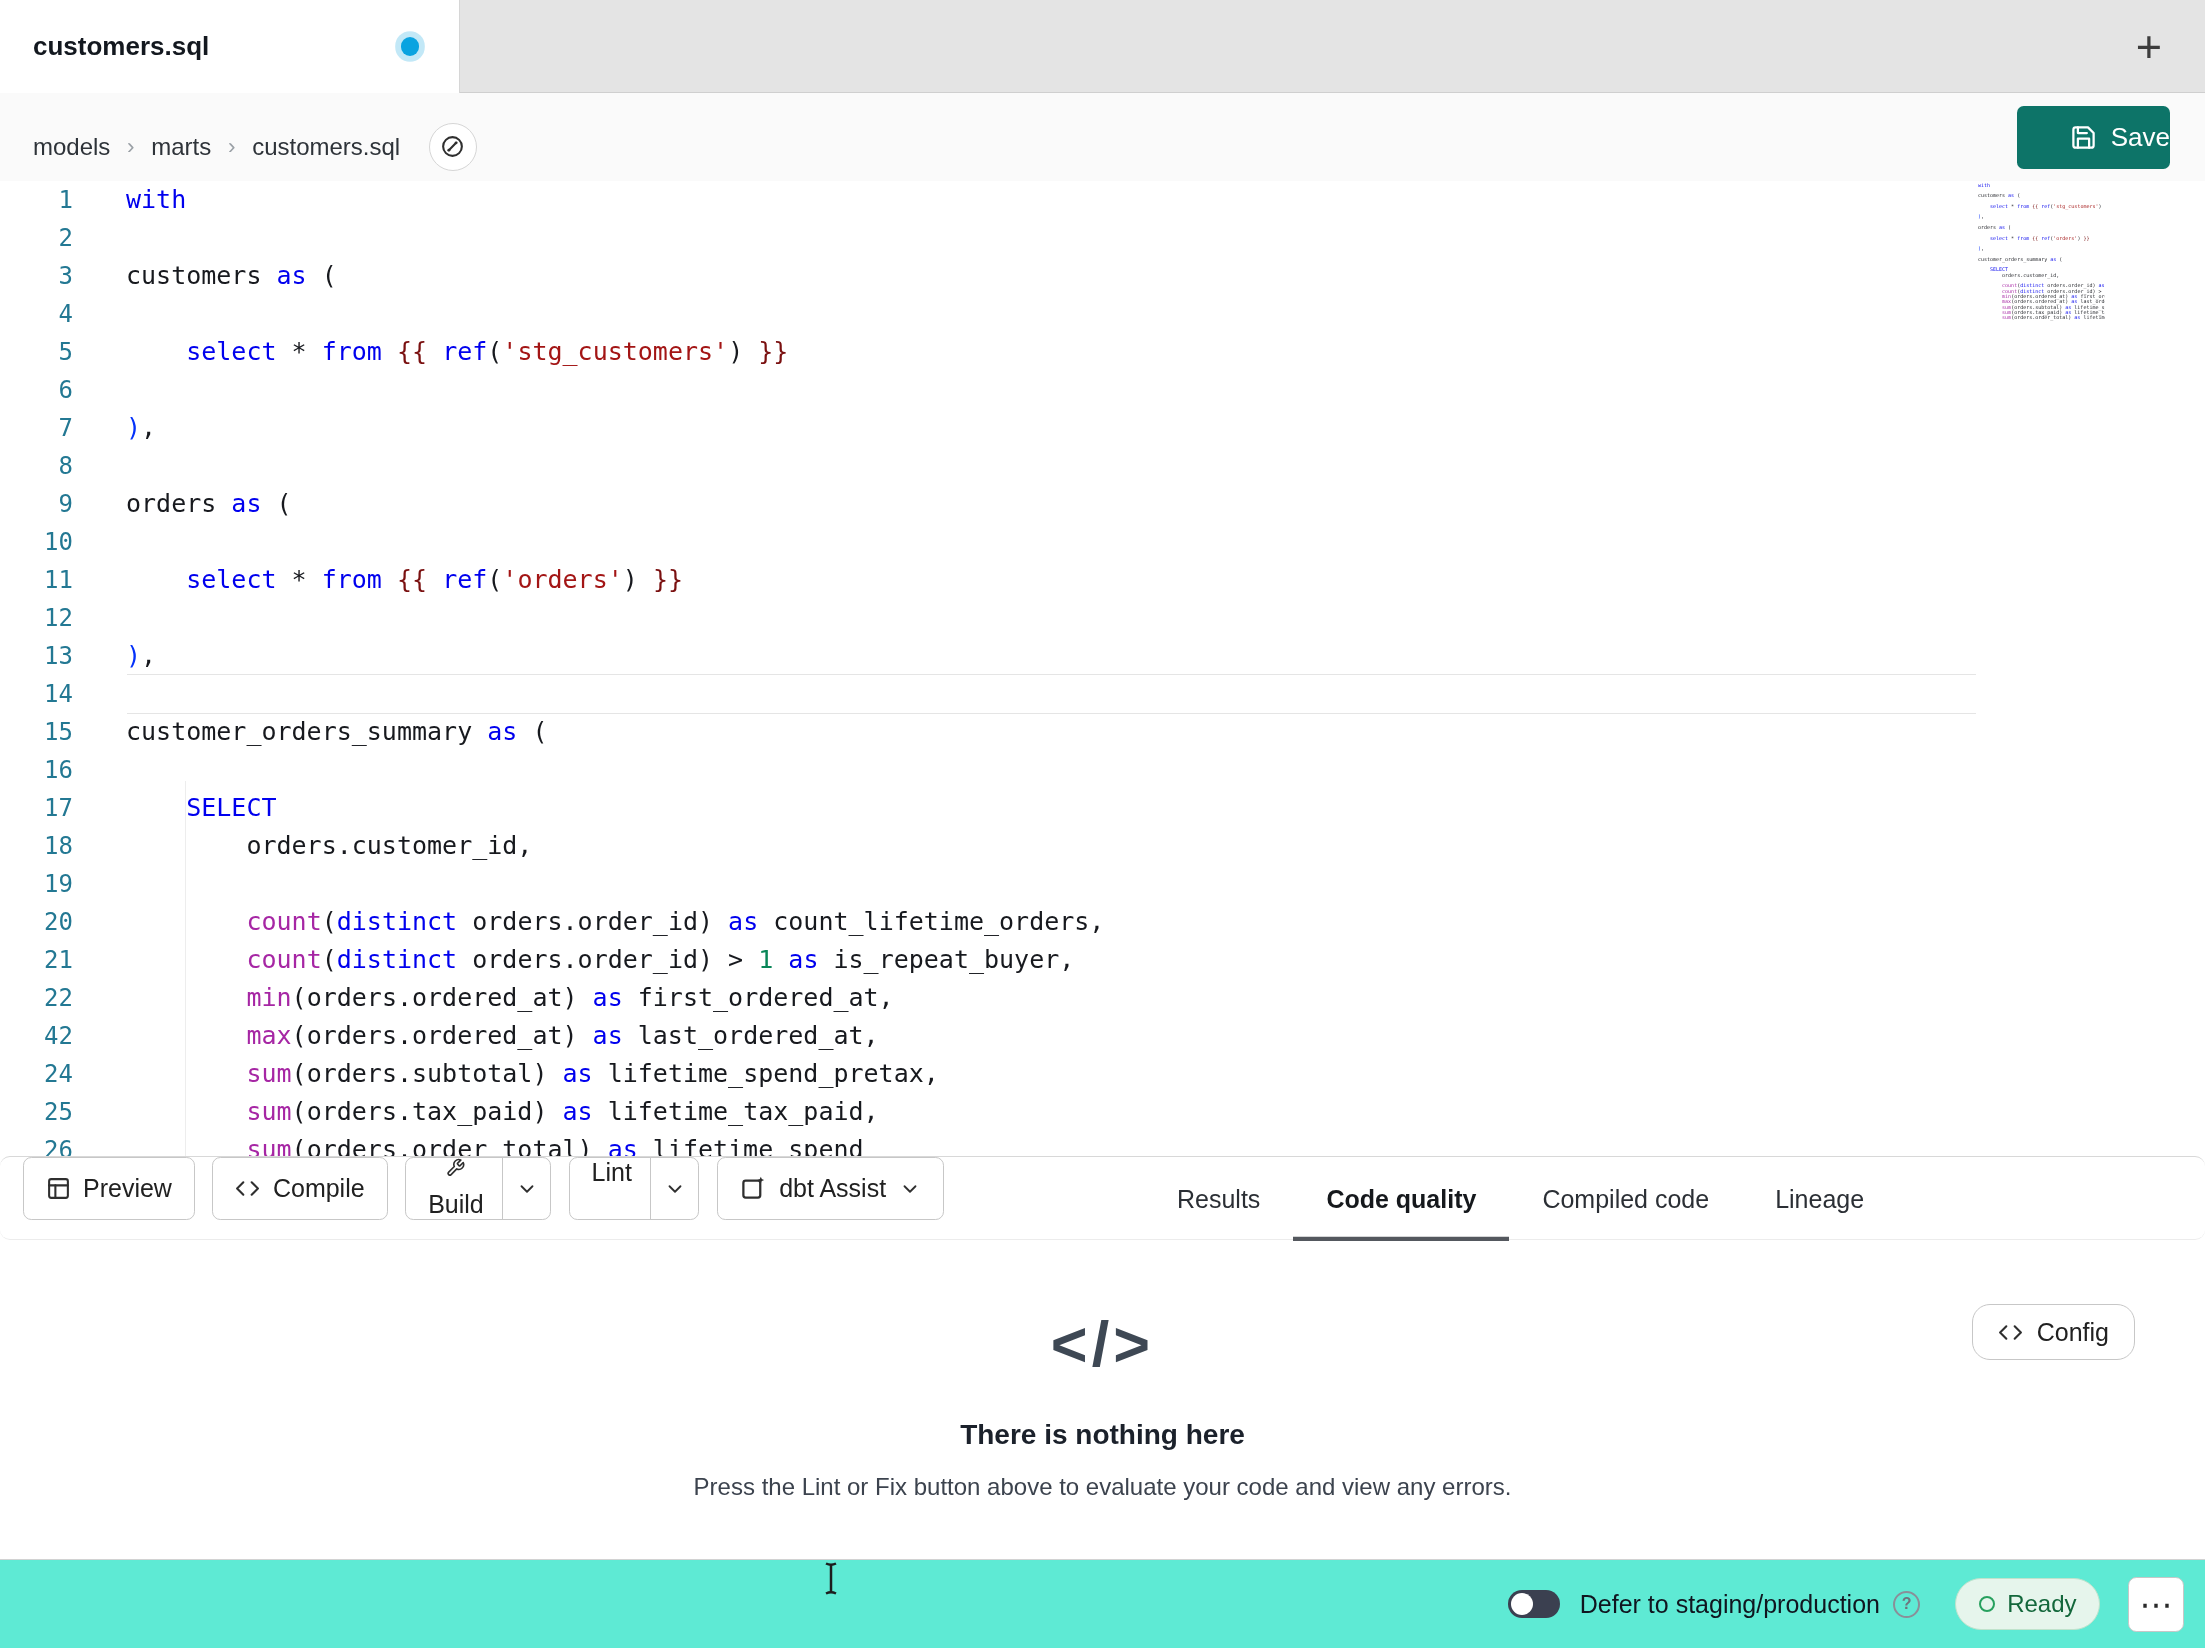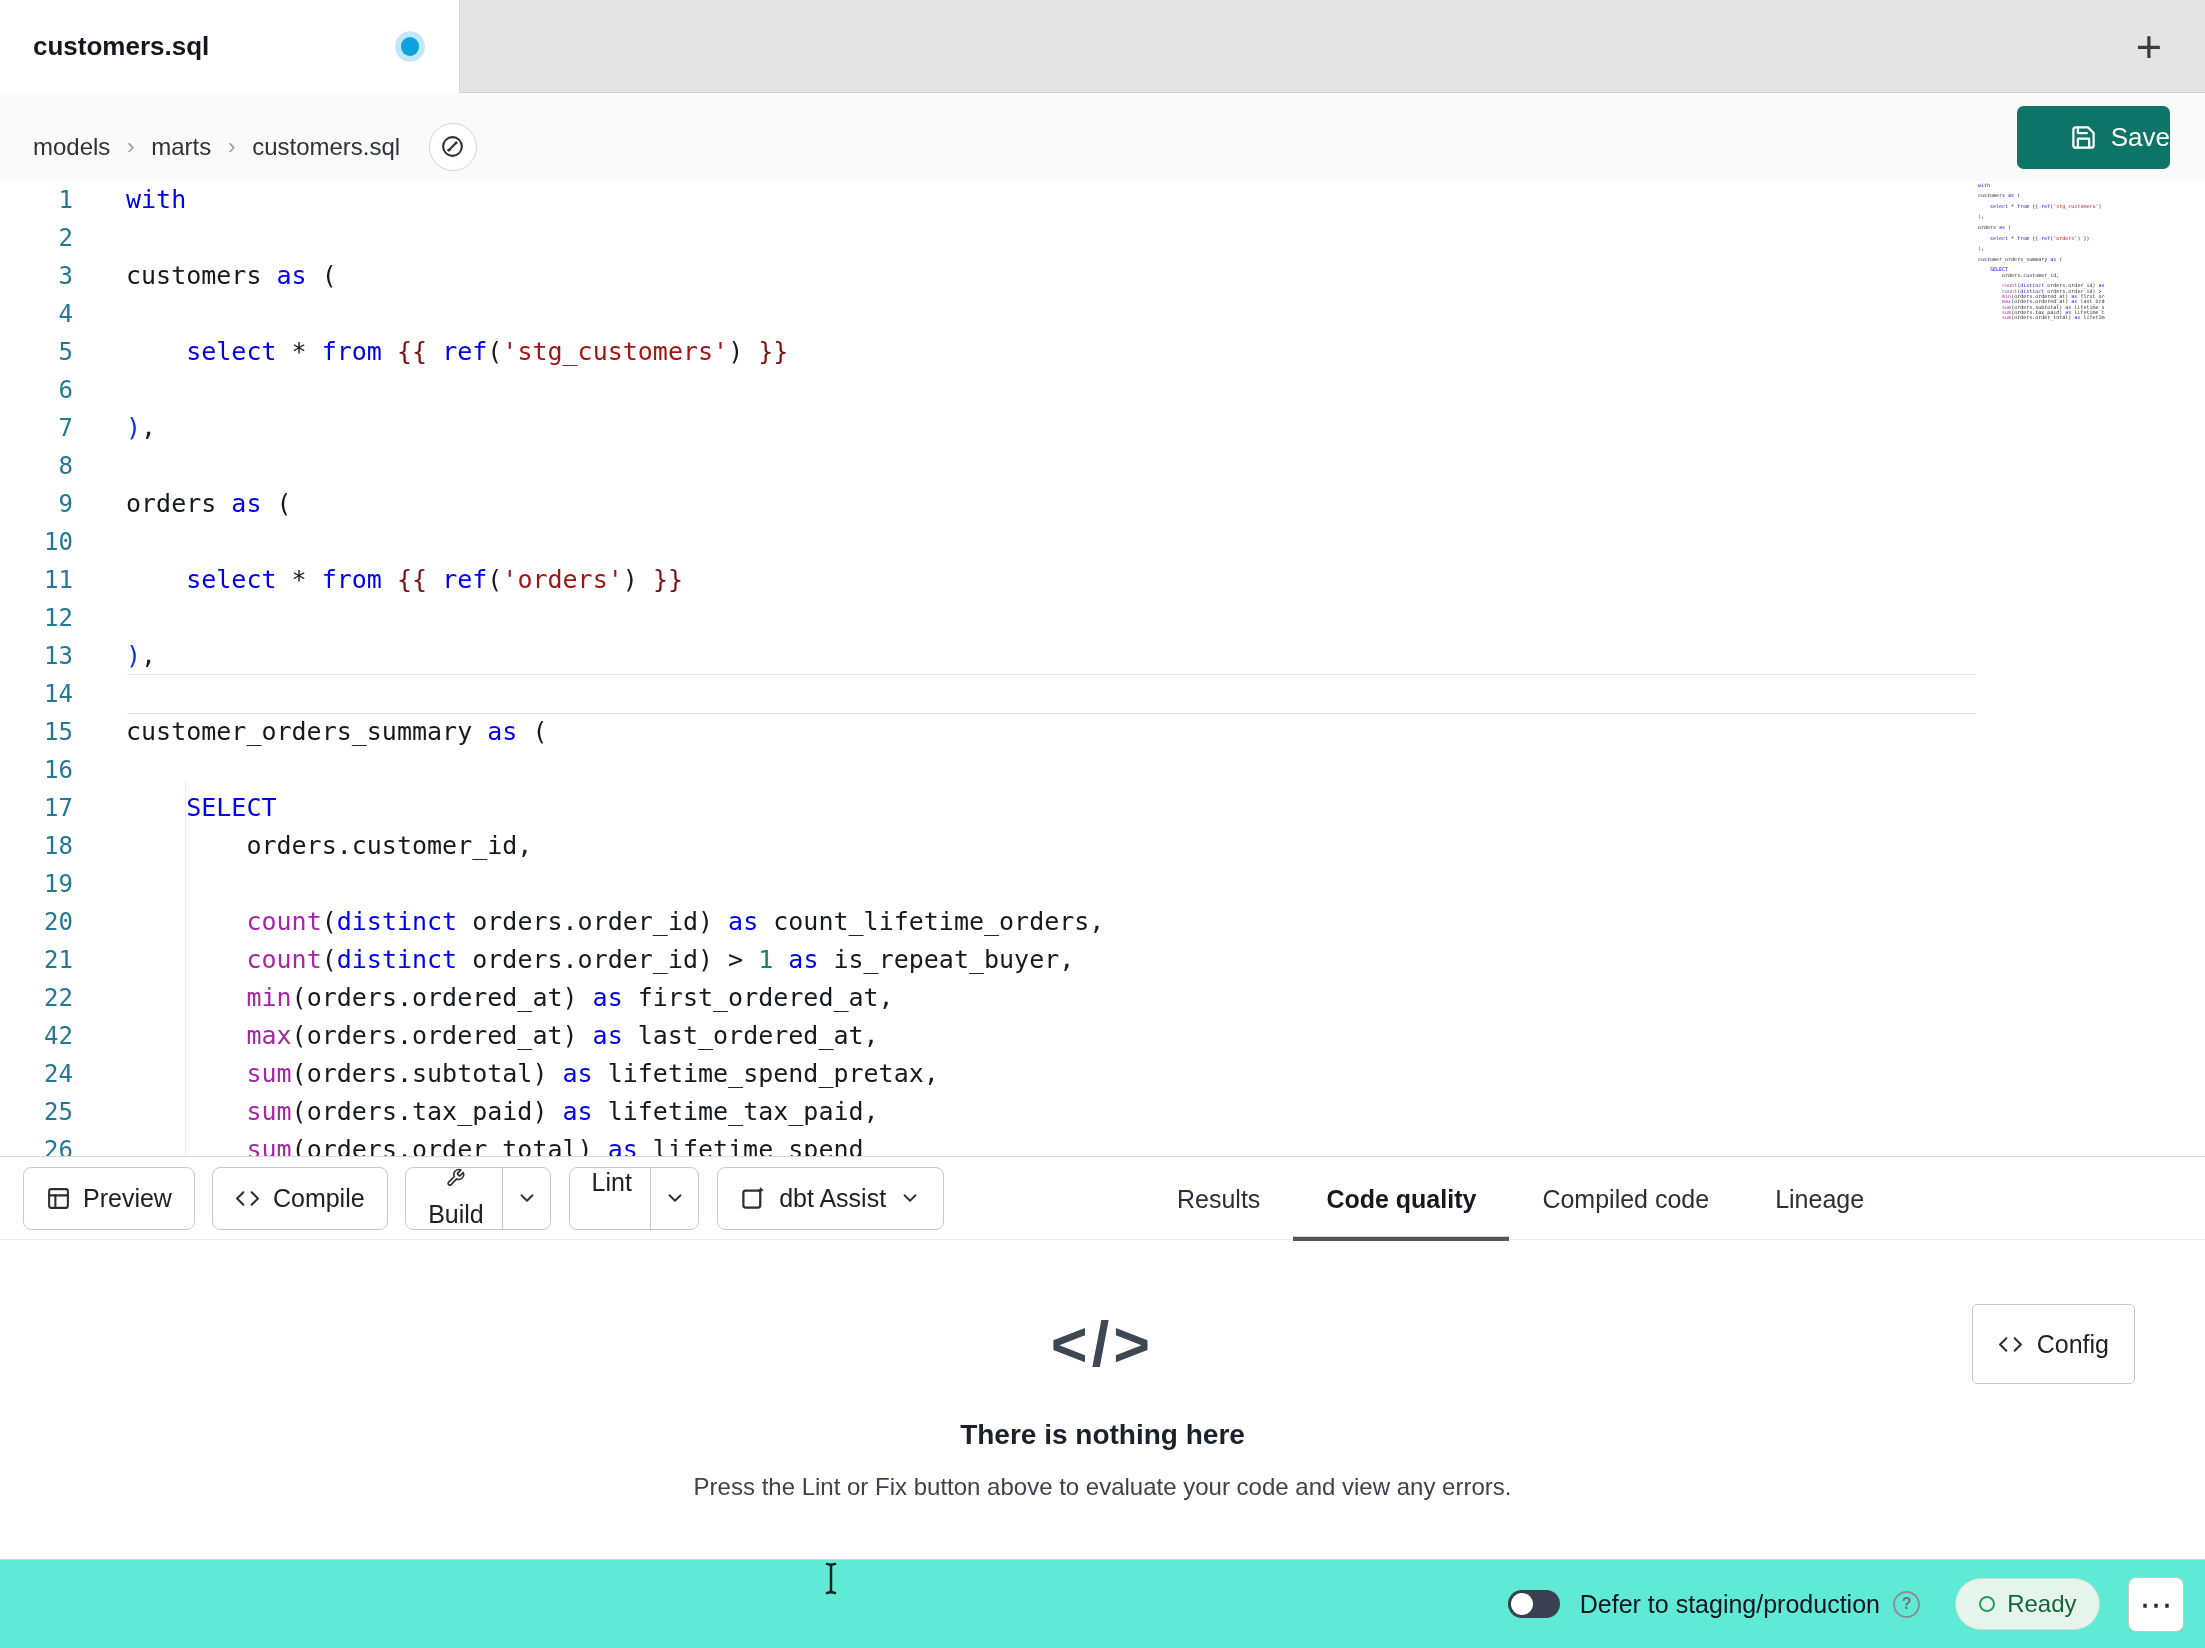--- a/index.html
+++ b/index.html
@@ -82,21 +82,21 @@
   .minimap {
     position:absolute; top:1.7px; right:100px; width:127px; height:200px;
     overflow:hidden; font-size:5px; line-height:5.3px; opacity:.95;
   }
   .mini-line { white-space:pre; height:5.3px; }
 
   
   .toolbar {
     position:absolute; left:0; top:1156px; right:0; height:84px;
     background:#ffffff; border-top:0.8px solid #d8d8d8; border-bottom:0.8px solid #ececec;
-    display:flex; align-items:center; padding-left:22.5px; gap:17.5px;
+    display:flex; align-items:flex-start; padding-left:22.5px; gap:17.5px;border-radius:10px;
   }
   .tb-btn {
     height:63px; background:#ffffff; border:1.7px solid #c7c7c7; border-radius:8.3px;
     display:inline-flex; align-items:center; gap:12.5px; padding:0 22px;
     font-size:25px; font-weight:500; color:#212121; cursor:pointer;
     font-family:"Liberation Sans", sans-serif;
   }
   .tb-split { display:inline-flex; align-items:stretch; height:63px; border:1.7px solid #c7c7c7; border-radius:8.3px; background:#fff; overflow:hidden; }
   .tb-split .main {
     display:flex; align-items:center; gap:12.5px; padding:0 18.3px 0 22px;
@@ -113,22 +113,22 @@
     font-size:25px; font-weight:500; color:#2b2f35; cursor:pointer;
   }
   .rtab.active {
     font-weight:700; color:#15181c;
     box-shadow:inset 0 -4.2px 0 var(--active-underline,#54585e);
   }
 
   
   .panel { position:absolute; left:0; top:1241px; right:0; height:317px; background:#ffffff; }
   .config-btn {
-    position:absolute; top:63px; right:70px; height:80px; padding:0 25px;
-    background:#ffffff; border:1.7px solid #c7c7c7; border-radius:5px;
+    position:absolute; top:63px; right:70px; height:56px; padding:0 25px;
+    background:#ffffff; border:1.7px solid #c7c7c7; border-radius:18px;
     display:flex; align-items:center; gap:14px; font-size:25px; font-weight:500; color:#212121;
     cursor:pointer; font-family:"Liberation Sans", sans-serif;
   }
   .empty { position:absolute; left:0; right:0; top:0; text-align:center; }
   .empty-icon {
     padding-top:72px; font-size:63px; line-height:1; font-weight:700;
     color:#3e4854; letter-spacing:4.2px;
   }
   .empty-title { margin-top:43px; font-size:28px; font-weight:700; color:#1b212b; }
   .empty-sub { margin-top:22px; font-size:24px; color:#3c434e; }

